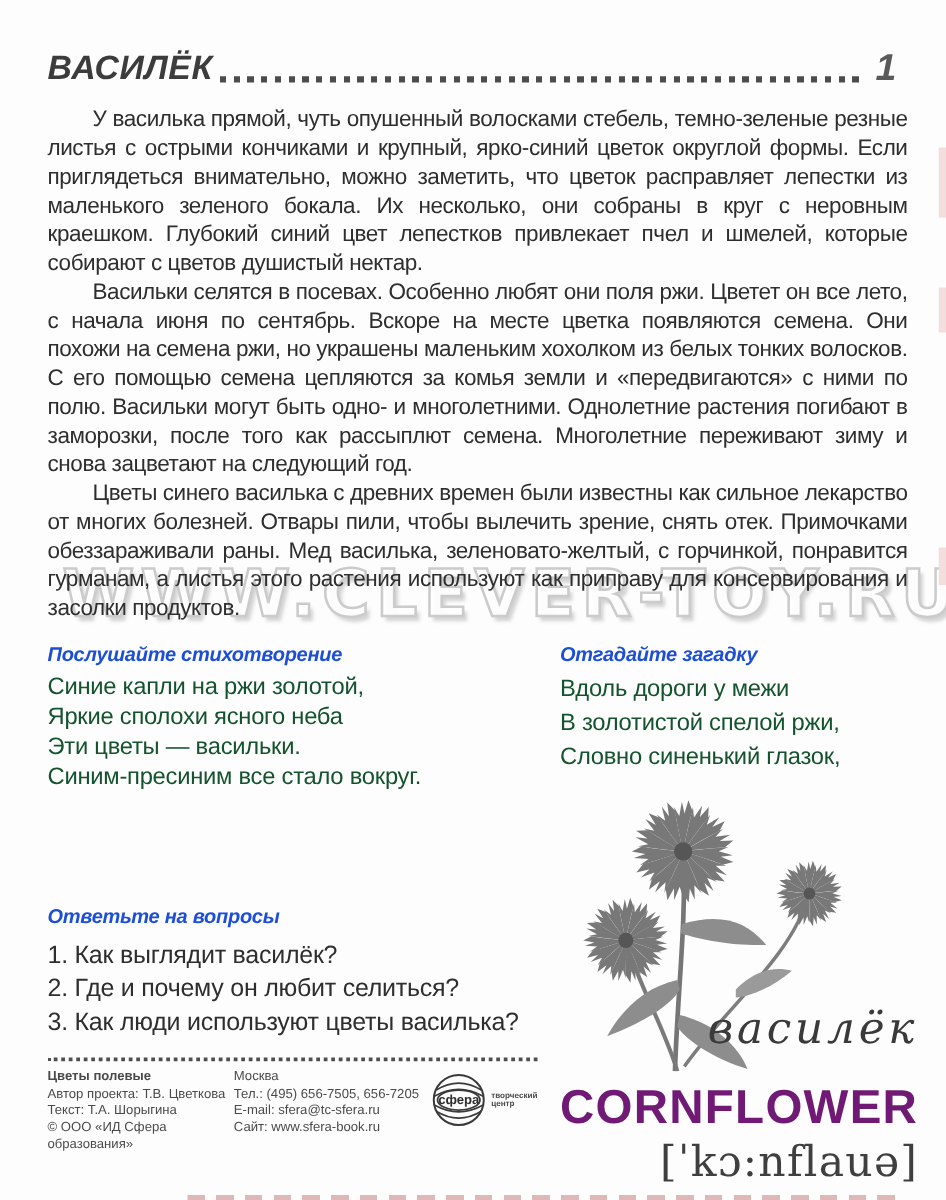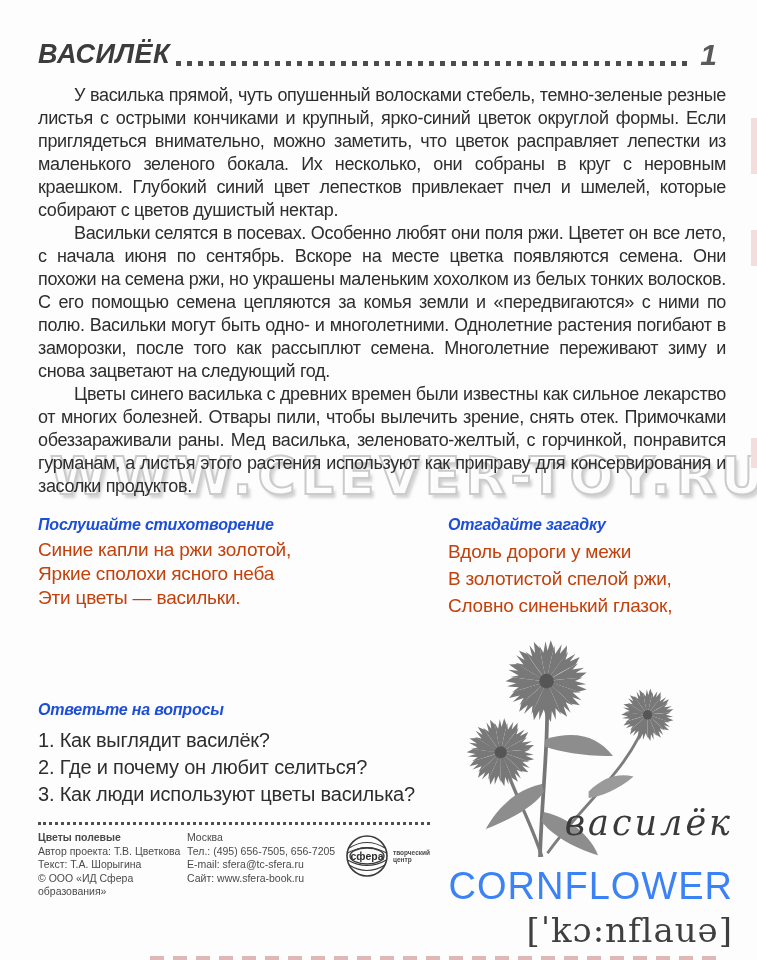--- a/index.html
+++ b/index.html
@@ -47,35 +47,35 @@
 
   
   .main-row{display:flex;margin-top:14px;}
   .col-left{width:392px;flex:0 0 392px;}
   .col-right{flex:1;padding-left:18px;position:relative;}
 
   .sec-heading{
     font-size:16px;font-weight:bold;font-style:italic;color:#1d4ed8;
     line-height:26px;letter-spacing:-0.2px;
   }
-  .verse{font-size:19px;line-height:24px;letter-spacing:-0.2px;color:#c2410c;}
+  .verse{font-size:19px;line-height:24px;letter-spacing:-0.2px;color:#14532d;}
   .riddle .verse{line-height:27px;}
   .italic{font-style:italic;}
 
   
   .illus-box{position:relative;height:232px;margin-top:6px;}
   .illus-box svg{position:absolute;left:0;top:0;}
   .script-word{
     position:absolute;right:2px;bottom:14px;
     font-family:"DejaVu Serif","Liberation Serif",serif;
     font-style:italic;font-size:35px;color:#3a3a3a;letter-spacing:3px;
   }
   .vocab-en{
     text-align:right;padding-right:2px;margin-top:8px;
-    font-size:38px;font-weight:normal;letter-spacing:1px;color:#3b82f6;
+    font-size:38px;font-weight:bold;letter-spacing:1px;color:#701a75;
   }
   .vocab-tr{
     text-align:right;padding-right:2px;margin-top:2px;
     font-family:"DejaVu Serif","Liberation Serif",serif;
     font-size:34px;color:#3f3f3f;letter-spacing:1px;
   }
 
   
   .questions{margin-top:87px;}
   .questions .sec-heading{margin-bottom:4px;}
@@ -127,20 +127,21 @@
 
     <div class="main-row">
 
       <div class="col-left">
 
         <div class="poem">
           <div class="sec-heading">Послушайте стихотворение</div>
           <div class="verse">Синие капли на ржи золотой,</div>
           <div class="verse">Яркие сполохи ясного неба</div>
           <div class="verse">Эти цветы — васильки.</div>
+          <div class="verse">Синим-пресиним все стало вокруг.</div>
         </div>
 
         <div class="questions">
           <div class="sec-heading">Ответьте на вопросы</div>
           <div class="q-line">1. Как выглядит василёк?</div>
           <div class="q-line">2. Где и почему он любит селиться?</div>
           <div class="q-line">3. Как люди используют цветы василька?</div>
         </div>
 
         <div class="footer">

